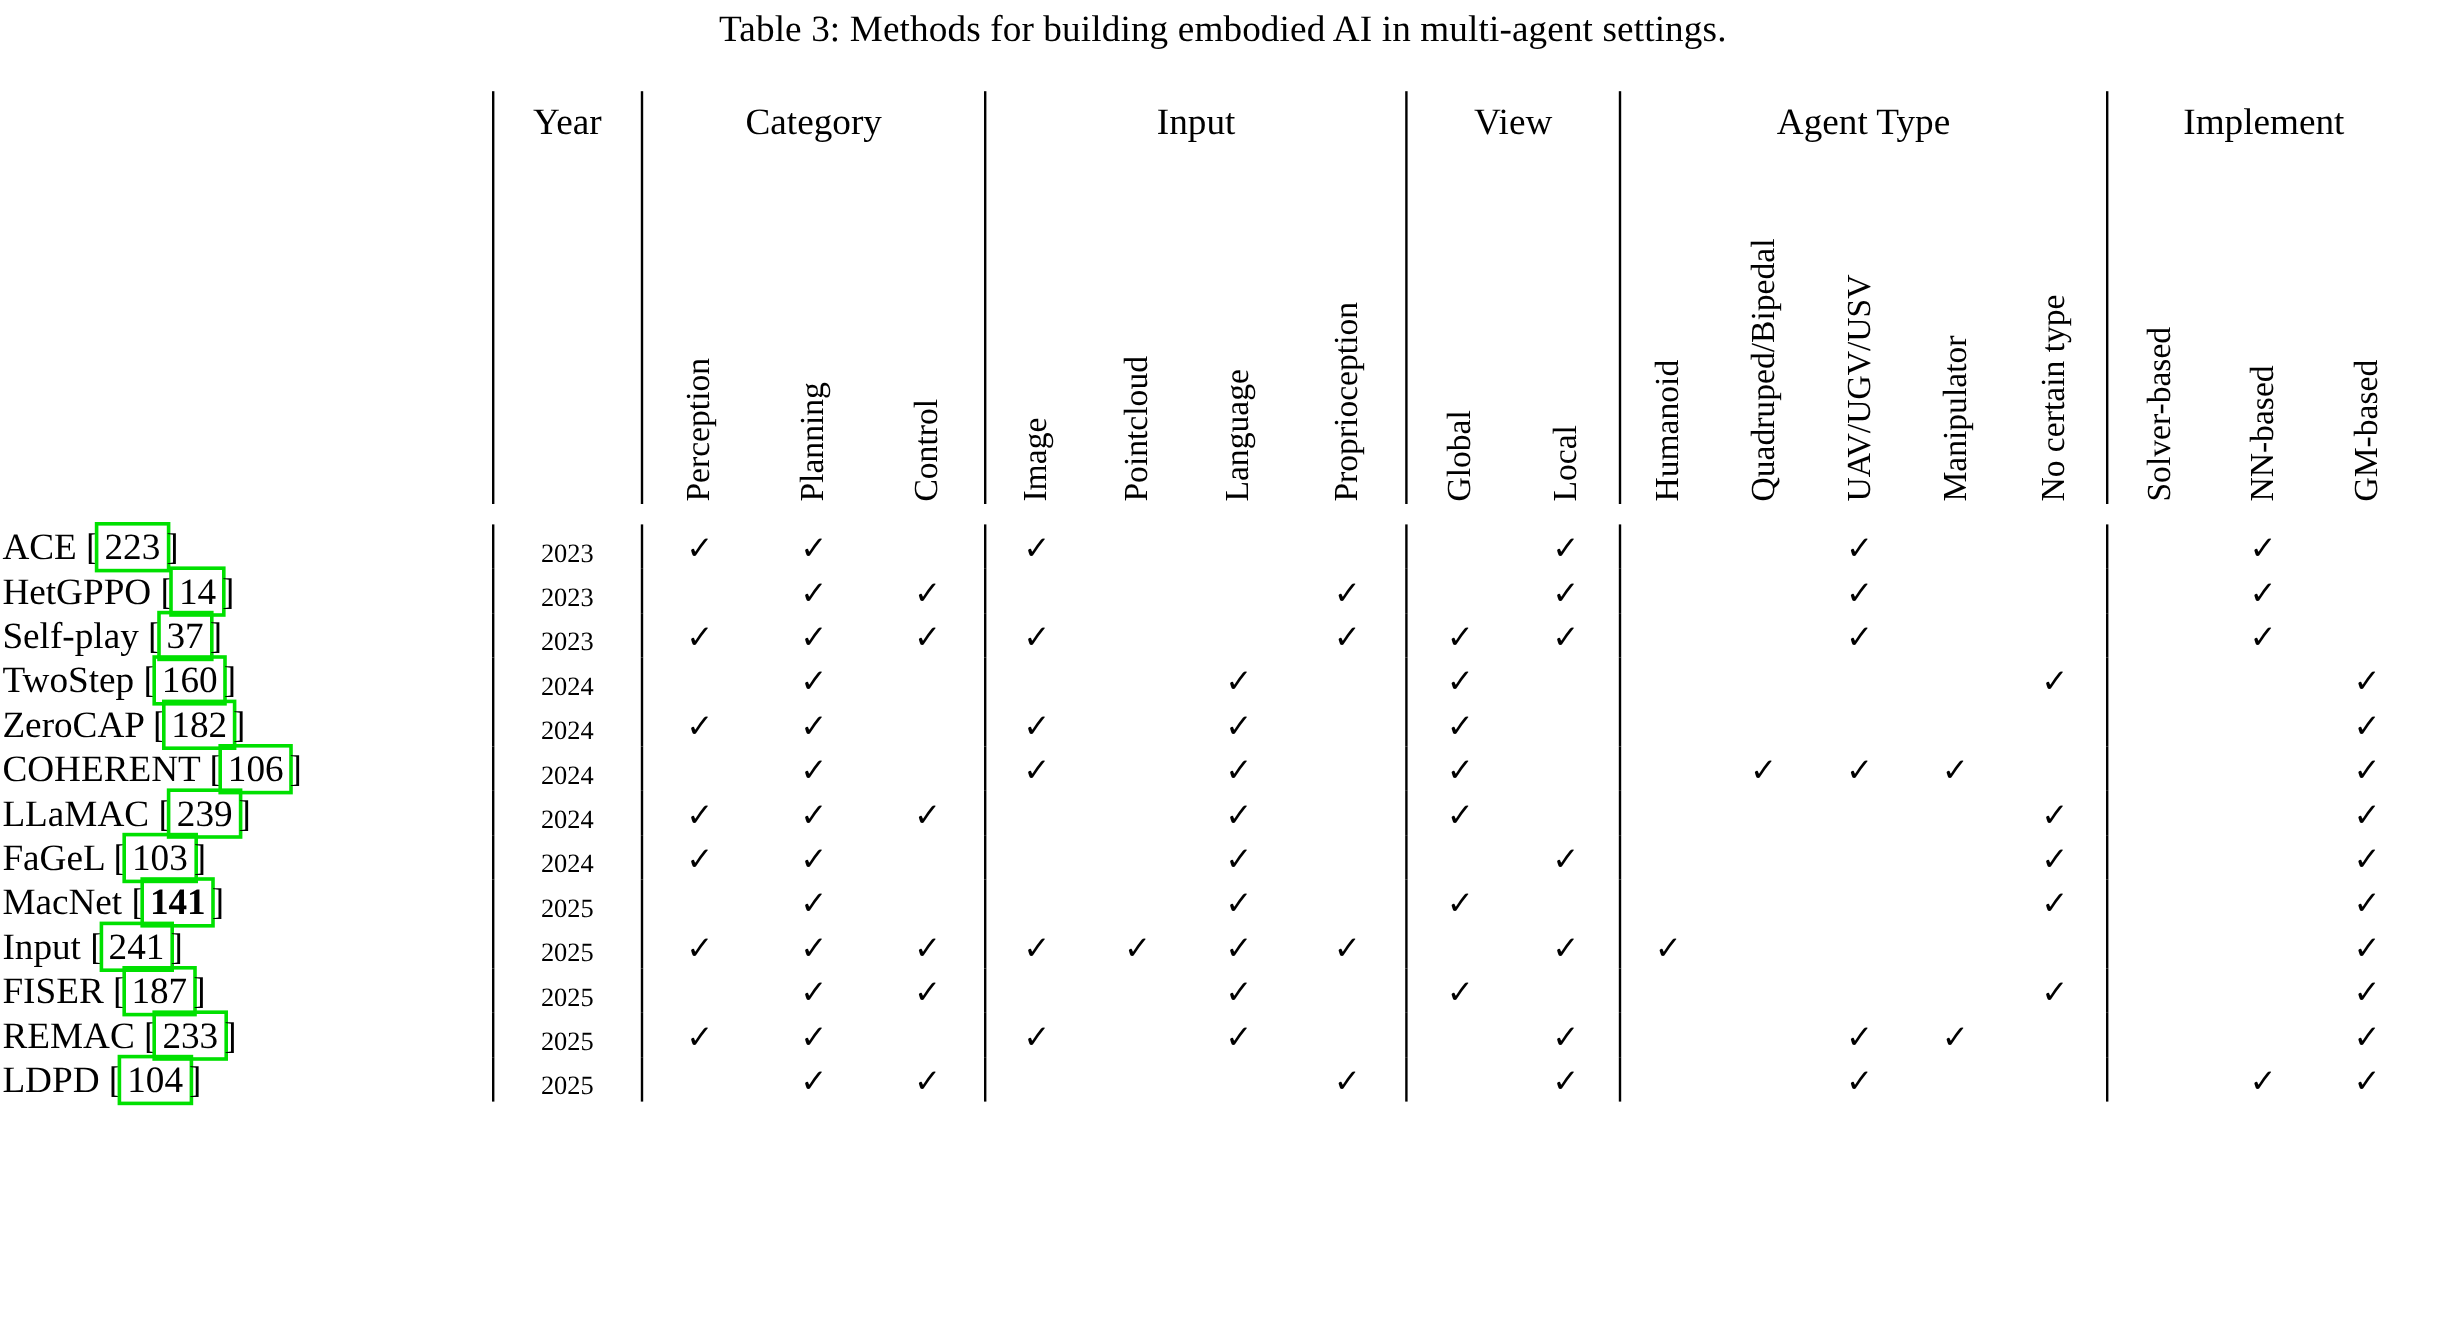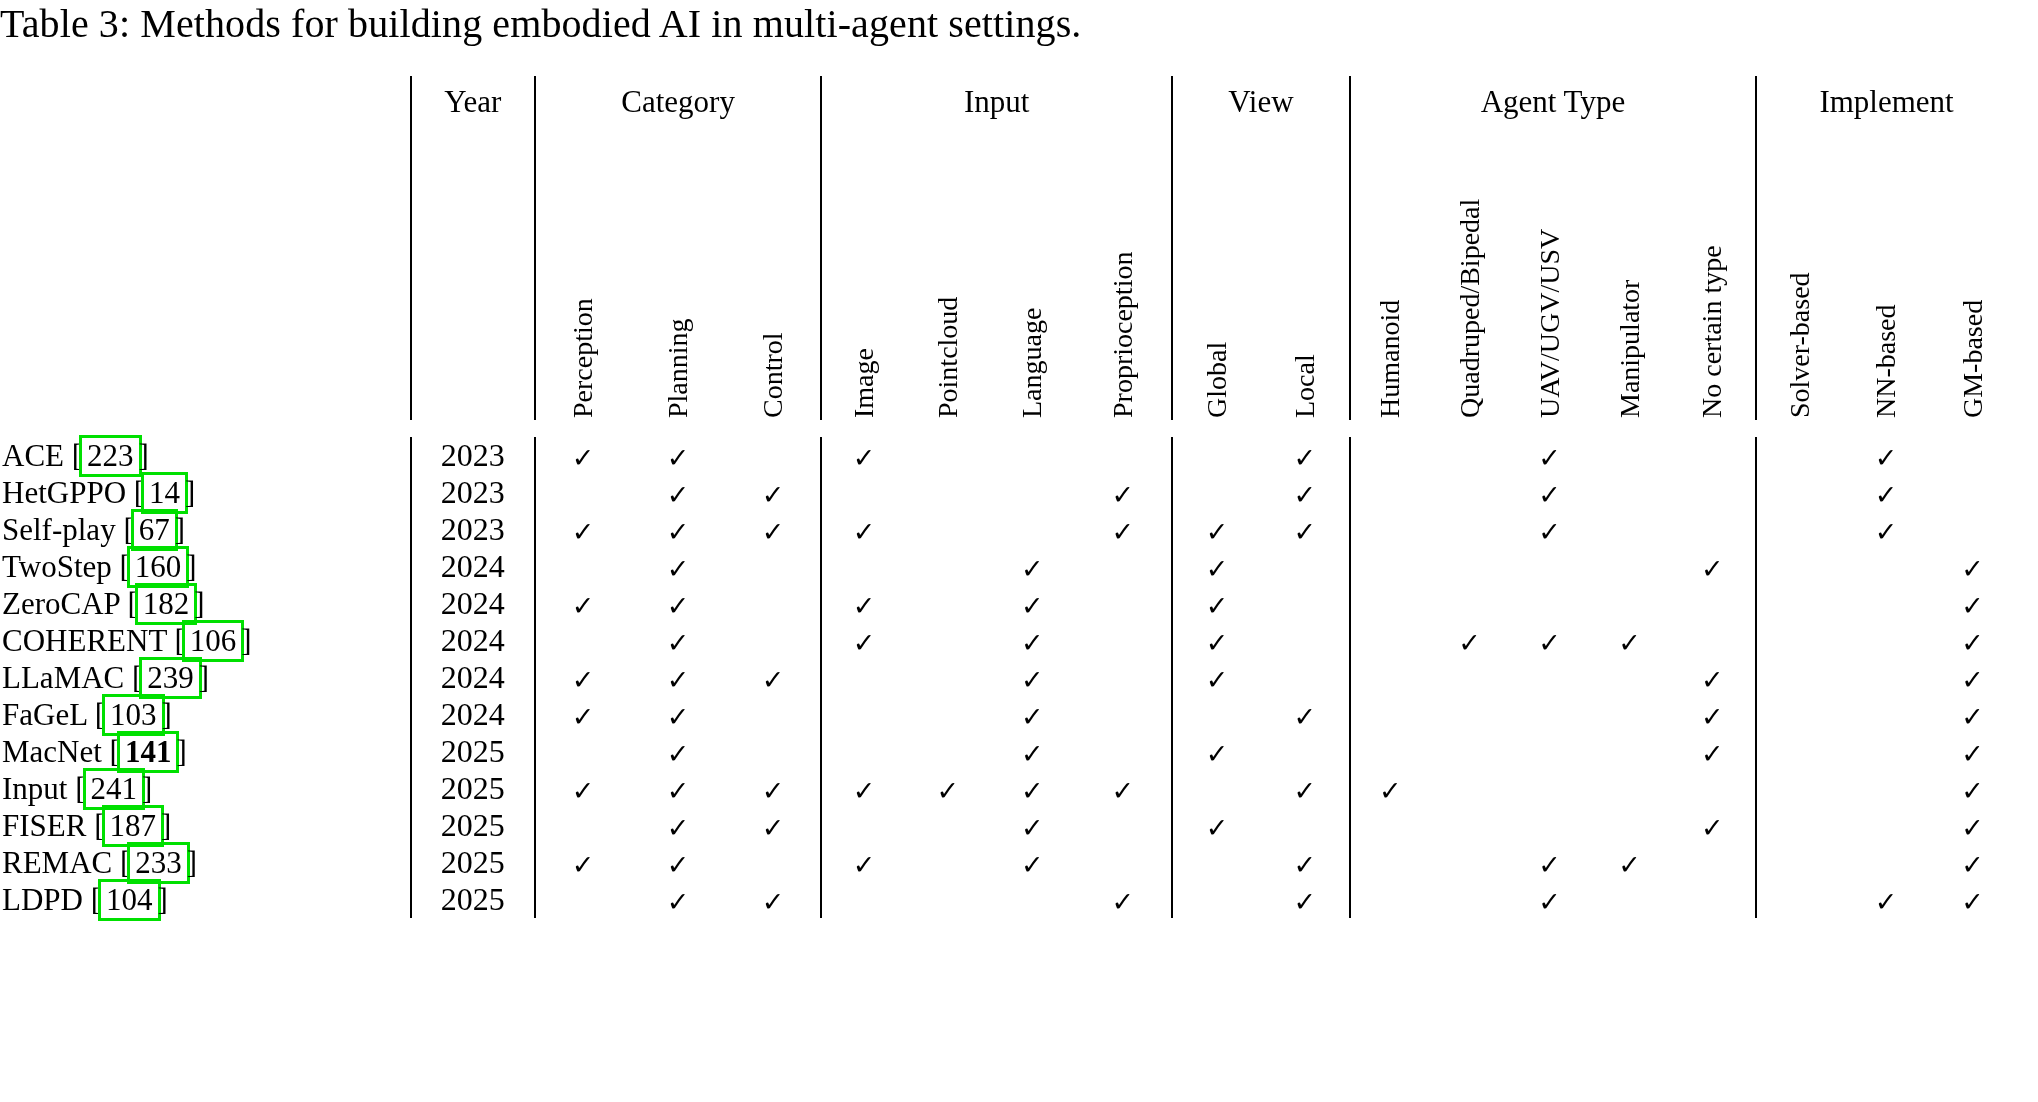--- a/index.html
+++ b/index.html
@@ -2,21 +2,21 @@
 <html><head>
 <meta charset="utf-8">
 <style>
   html,body{margin:0;padding:0;background:#fff;}
   body{width:2038px;height:1102px;font-family:"Liberation Serif","DejaVu Serif",serif;color:#000;overflow:hidden;}
   #page{position:relative;width:2038px;height:1102px;}
 
   
   #caption{
     position:absolute;top:4px;left:0;width:2038px;
-    text-align:left;font-size:40px;line-height:40px;letter-spacing:.1px;
+    text-align:center;font-size:31px;line-height:40px;letter-spacing:.1px;
   }
 
   
   #tablewrap{position:absolute;left:2px;top:72px;width:2014px;}
   table.tbl{border-collapse:collapse;width:2014px;table-layout:fixed;}
   table.tbl td,table.tbl th{padding:0;margin:0;border:0;vertical-align:bottom;font-weight:normal;}
 
   .rule-top td{border-top:4px solid #000;height:4px;font-size:0;line-height:0;}
   .rule-mid td{border-top:2.5px solid #000;height:3px;font-size:0;line-height:0;}
   .rule-bot td{border-top:4px solid #000;height:4px;font-size:0;line-height:0;}
@@ -40,21 +40,21 @@
     transform-origin:left bottom;
     transform:rotate(-90deg) translateY(50%);
     white-space:nowrap;font-size:28px;line-height:28px;
   }
 
   
   .namecell{
     text-align:left;padding-left:24px;font-size:31px;height:37px;
     white-space:nowrap;vertical-align:middle;
   }
-  .yearcell{text-align:center;font-size:32px;height:37px;vertical-align:middle;}
+  .yearcell{text-align:center;font-size:22px;height:37px;vertical-align:middle;}
   .ck{text-align:center;font-size:30px;height:37px;vertical-align:middle;}
   .ck span{display:inline-block;font-family:"DejaVu Sans",sans-serif;font-size:27px;line-height:27px;}
 
   .cite{
     outline:3px solid #00e000;
     outline-offset:0px;
     padding:0 5px;
     display:inline-block;
   }
   .spacer{height:14px;font-size:0;line-height:0;}
@@ -240,21 +240,21 @@
             <td class="ck vsep"></td>
             <td class="ck"></td>
             <td class="ck"><span>✓</span></td>
             <td class="ck"></td>
             <td class="ck"></td>
             <td class="ck vsep"></td>
             <td class="ck"><span>✓</span></td>
             <td class="ck"></td>
           </tr>
           <tr>
-            <td class="namecell"><span>Self-play [</span><span class="cite" style="outline-color: rgb(0, 224, 0);">67</span><span>]</span></td>
+            <td class="namecell"><span>Self-play [</span><span class="cite" style="outline-color: rgb(0, 224, 0);">37</span><span>]</span></td>
             <td class="yearcell vsep">2023</td>
             <td class="ck vsep"><span>✓</span></td>
             <td class="ck"><span>✓</span></td>
             <td class="ck"><span>✓</span></td>
             <td class="ck vsep"><span>✓</span></td>
             <td class="ck"></td>
             <td class="ck"></td>
             <td class="ck"><span>✓</span></td>
             <td class="ck vsep"><span>✓</span></td>
             <td class="ck"><span>✓</span></td>

